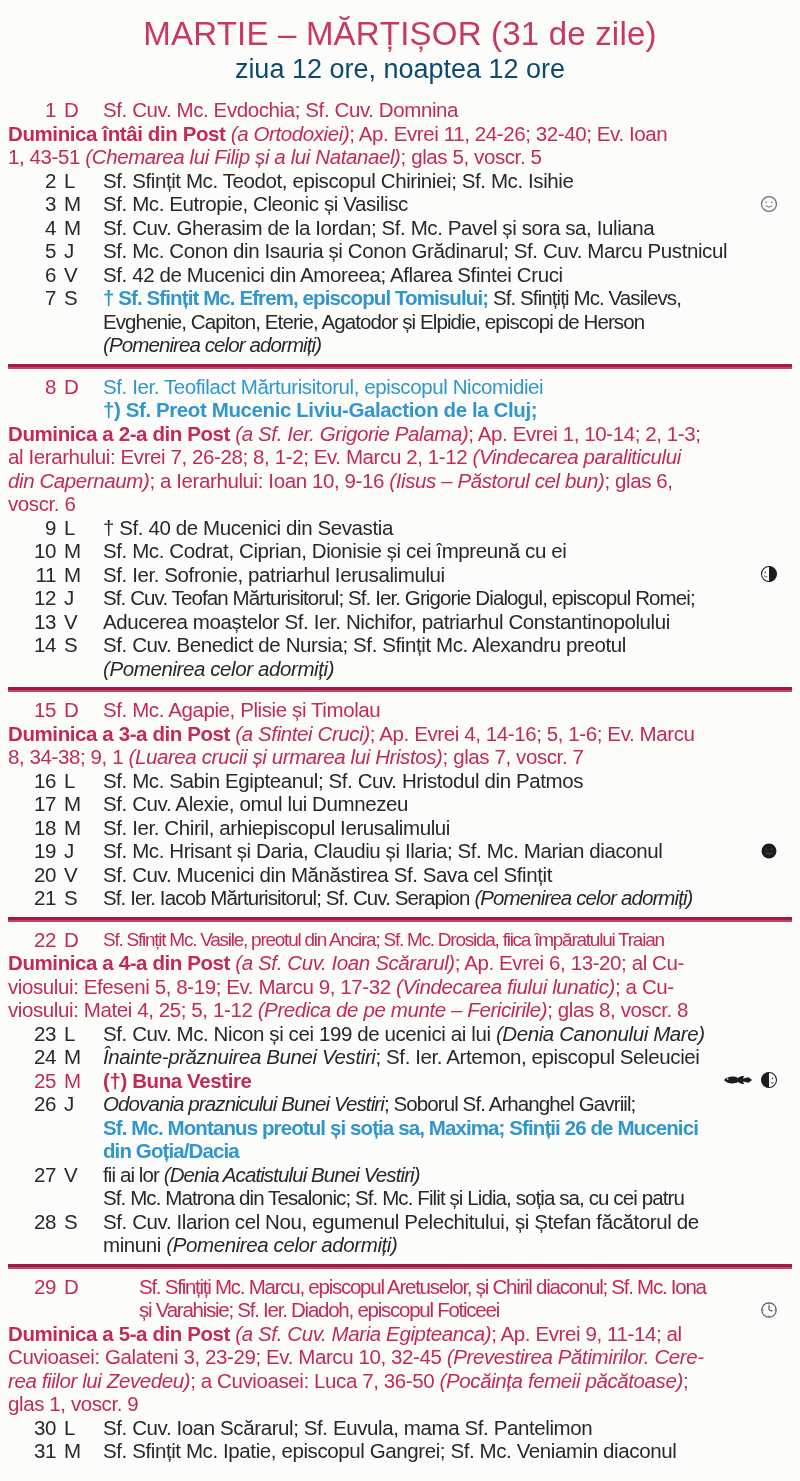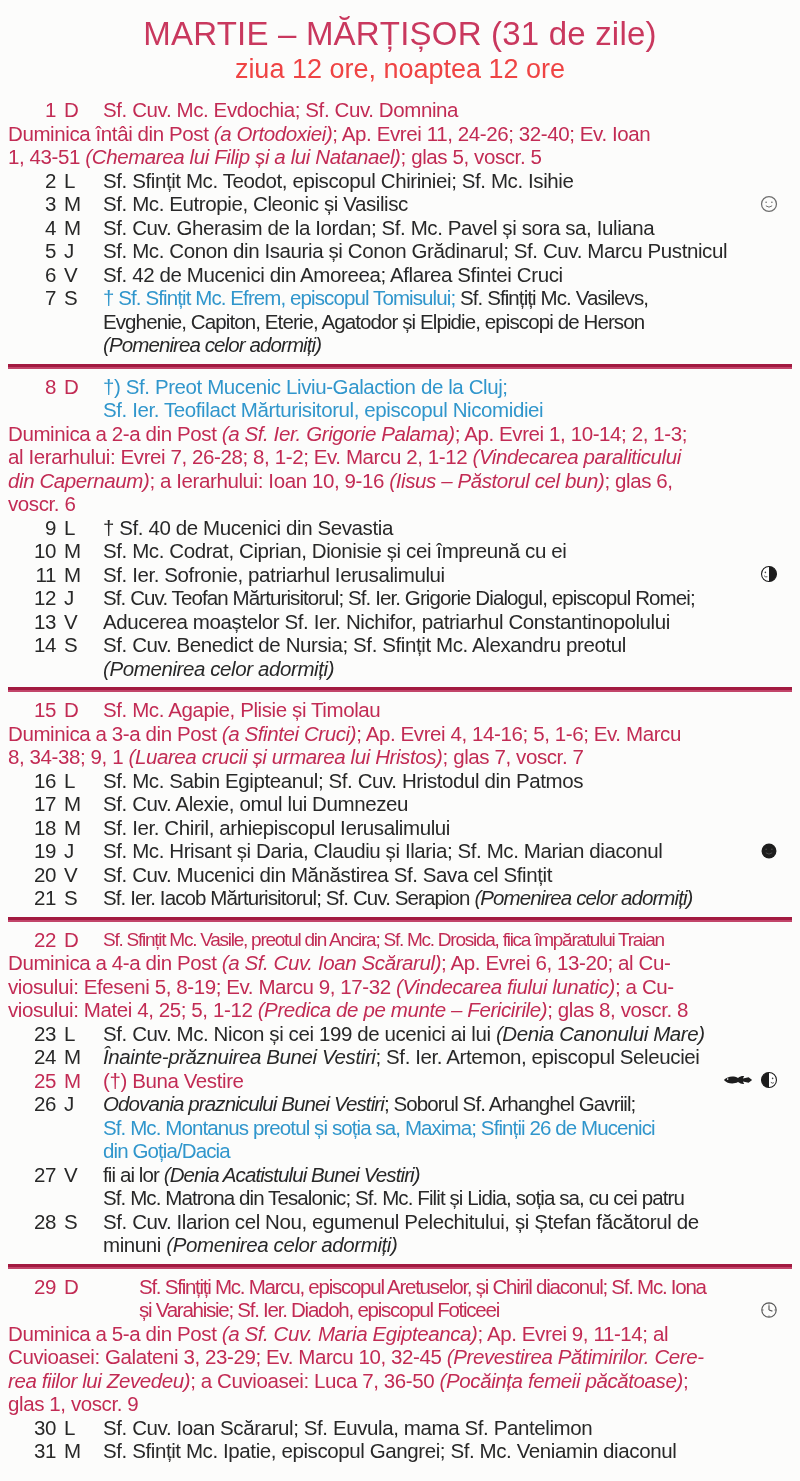--- a/index.html
+++ b/index.html
@@ -21,40 +21,40 @@
   .page{
     width:800px;height:1481px;background:#fcfcfb;
     padding:14px 8px 16px 8px;overflow:hidden;position:relative;
   }
   .title{
     text-align:center;color:#c9385e;font-weight:400;
     font-size:33px;letter-spacing:0.2px;line-height:40px;height:40px;
     white-space:nowrap;
   }
   .subtitle{
-    text-align:center;color:#ef4444;font-weight:400;
+    text-align:center;color:#0c4a6e;font-weight:400;
     font-size:27px;letter-spacing:0;line-height:30px;height:30px;margin-bottom:14px;
     white-space:nowrap;
   }
   .sep{
     border-top:3.5px solid var(--rule-dark);
     height:3px;
     border-bottom:2px solid var(--rule-light);
     margin:7px 0 6px 0;
   }
   .row{display:flex;position:relative;}
   .daycol{flex:0 0 95px;display:flex;white-space:nowrap;}
   .num{display:inline-block;width:48px;text-align:right;line-height:var(--lh);height:var(--lh);}
   .dl{display:inline-block;width:40px;padding-left:8px;line-height:var(--lh);height:var(--lh);}
   .textcol{flex:1;min-width:0;position:relative;}
   .para{position:relative;}
   .line{height:var(--lh);line-height:var(--lh);white-space:nowrap;}
   .c-red{color:var(--red);}
   .c-blue{color:var(--blue);}
-  .b{font-weight:400;}
+  .b{font-weight:700;}
   .i{font-style:italic;}
   .tight .line, .tight.line{letter-spacing:-0.9px;}
   .tight2 .line{letter-spacing:-1.25px;margin-left:36px;}
   .condensed .line{font-size:19px;letter-spacing:-1.25px;}
   .row-icons{
     position:absolute;right:14px;display:flex;gap:7px;align-items:center;
     height:var(--lh);
   }
   .row-icons svg{display:block;}
 </style>
@@ -142,22 +142,22 @@
           <div class="line"><span class="i">(Pomenirea celor adormiți)</span></div>
         </div>
       </div>
       <div class="sep"></div>
       <div class="row">
         <div class="daycol">
           <span class="num c-red">8</span>
           <span class="dl c-red">D</span>
         </div>
         <div class="textcol">
+          <div class="line"><span class="c-blue">Sf. Ier. Teofilact Mărturisitorul, episcopul Nicomidiei</span></div>
           <div class="line"><span class="c-blue b">†) Sf. Preot Mucenic Liviu-Galaction de la Cluj;</span></div>
-          <div class="line"><span class="c-blue">Sf. Ier. Teofilact Mărturisitorul, episcopul Nicomidiei</span></div>
         </div>
       </div>
       <div class="para c-red">
         <div class="line"><span class="b">Duminica a 2-a din Post </span><span class="i">(a Sf. Ier. Grigorie Palama)</span><span>; Ap. Evrei 1, 10-14; 2, 1-3;</span></div>
         <div class="line"><span>al Ierarhului: Evrei 7, 26-28; 8, 1-2; Ev. Marcu 2, 1-12 </span><span class="i">(Vindecarea paraliticului</span></div>
         <div class="line"><span class="i">din Capernaum)</span><span>; a Ierarhului: Ioan 10, 9-16 </span><span class="i">(Iisus – Păstorul cel bun)</span><span>; glas 6,</span></div>
         <div class="line"><span>voscr. 6</span></div>
       </div>
       <div class="row">
         <div class="daycol">

